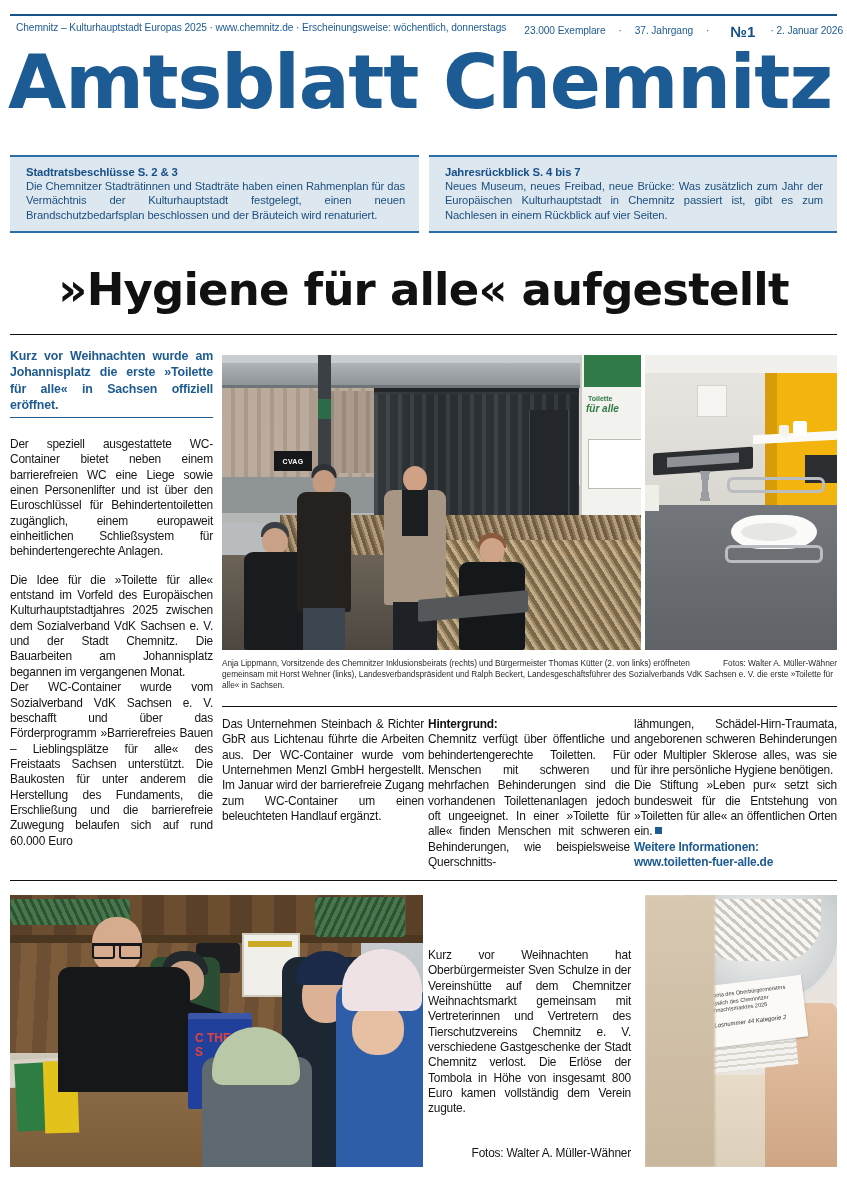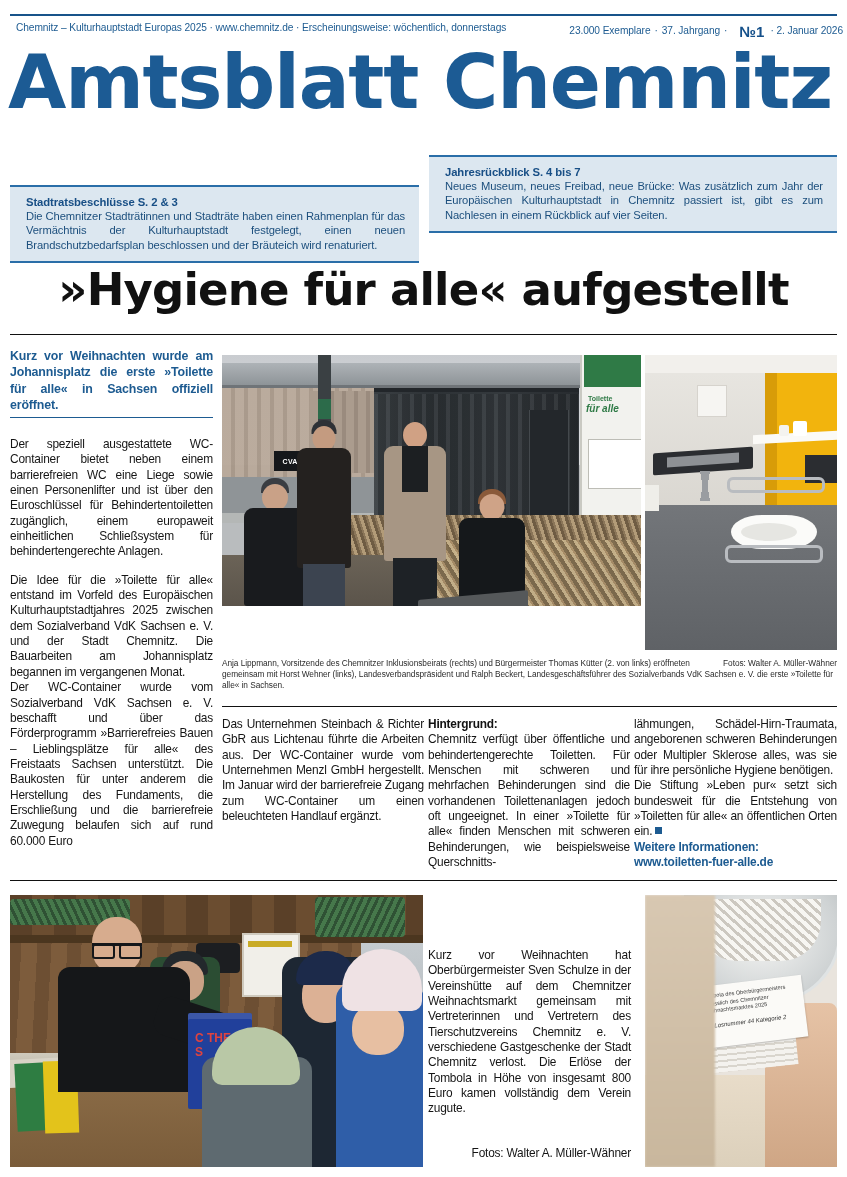--- a/index.html
+++ b/index.html
@@ -9,21 +9,21 @@
     color:#1a1a1a;
     -webkit-font-smoothing:antialiased;
   }
   .page{position:absolute;left:0;top:0;width:847px;height:1177px;}
 
   
   .top-rule{position:absolute;left:10px;top:14px;width:827px;height:2px;background:#18538a;}
   .kicker{position:absolute;left:16px;top:20px;width:827px;height:18px;
           font-size:10.2px;color:#1d5b91;letter-spacing:-0.1px;white-space:nowrap;}
   .kicker .left{position:absolute;left:0;top:2px;}
-  .kicker .right{position:absolute;right:0;top:2px;display:flex;align-items:center;gap:0;}
+  .kicker .right{position:absolute;right:0;top:2px;display:flex;align-items:center;gap:9px;}
   .kicker .right span{display:inline-block;}
   .kicker .sep{padding:0 4px;}
   .no-box{font-weight:bold;font-size:15px;color:#15508a;letter-spacing:0;padding:0 6px 0 8px;
           position:relative;top:1px;}
 
   
   .masthead{
     position:absolute;left:8px;top:44px;width:835px;height:76px;
     font-family:"DejaVu Sans", sans-serif;
     font-weight:bold;
@@ -33,21 +33,21 @@
     letter-spacing:-1.2px;
     transform:scaleX(1.02);
     transform-origin:left center;
     white-space:nowrap;
   }
 
   
   .teasers{position:absolute;left:10px;top:155px;width:827px;height:82px;}
   .teaser{position:absolute;top:0;height:78px;background:#dce7f0;box-sizing:border-box;
           border-top:2px solid #2a6ea8;border-bottom:2px solid #2a6ea8;}
-  .teaser.t1{left:0;width:409px;margin-top:30px;}
+  .teaser.t1{left:0;width:409px;}
   .teaser.t2{left:419px;width:408px;}
   .teaser .inner{padding:9px 14px 0 16px;}
   .teaser h3{margin:0 0 1px 0;font-size:11.3px;font-weight:bold;color:#184f86;letter-spacing:-0.1px;}
   .teaser p{margin:0;font-size:11.2px;line-height:14.4px;color:#1c4f7d;text-align:justify;
             letter-spacing:-0.1px;}
 
   
   .headline{
     position:absolute;left:0;top:262px;width:847px;height:56px;
     text-align:center;
@@ -78,21 +78,21 @@
   }
   .col-left-body p{margin:0;}
   .col-left-body p.b{font-weight:bold;}
   .col-left-body p+p{margin-top:13px;}
   .col-left-body p.tight+p.tight{margin-top:0;}
 
   
   .photo{position:absolute;overflow:hidden;}
 
   
-  #photo-main{left:222px;top:355px;width:419px;height:251px;background:#b9bcbe;}
+  #photo-main{left:222px;top:355px;width:419px;height:295px;background:#b9bcbe;}
   .mp-sky{position:absolute;left:0;top:0;width:100%;height:44%;
      background:linear-gradient(#c9ccd0,#dcdee0);}
   .mp-canopy{position:absolute;left:0;top:8px;width:100%;height:22px;
      background:linear-gradient(#aeb3b7,#8e9498);}
   .mp-canopy:after{content:"";position:absolute;left:0;bottom:-3px;width:100%;height:3px;background:#6f7478;}
   .mp-bldg{position:absolute;left:0;top:30px;width:158px;height:92px;
      background:repeating-linear-gradient(90deg,#b9a99a 0 9px,#a79788 9px 13px);opacity:.95;}
   .mp-bldg2{position:absolute;left:88px;top:36px;width:72px;height:82px;
      background:repeating-linear-gradient(90deg,#ab9c8e 0 8px,#9a8b7e 8px 12px);}
   .mp-pole{position:absolute;left:96px;top:0;width:13px;height:130px;background:#3a4043;}

